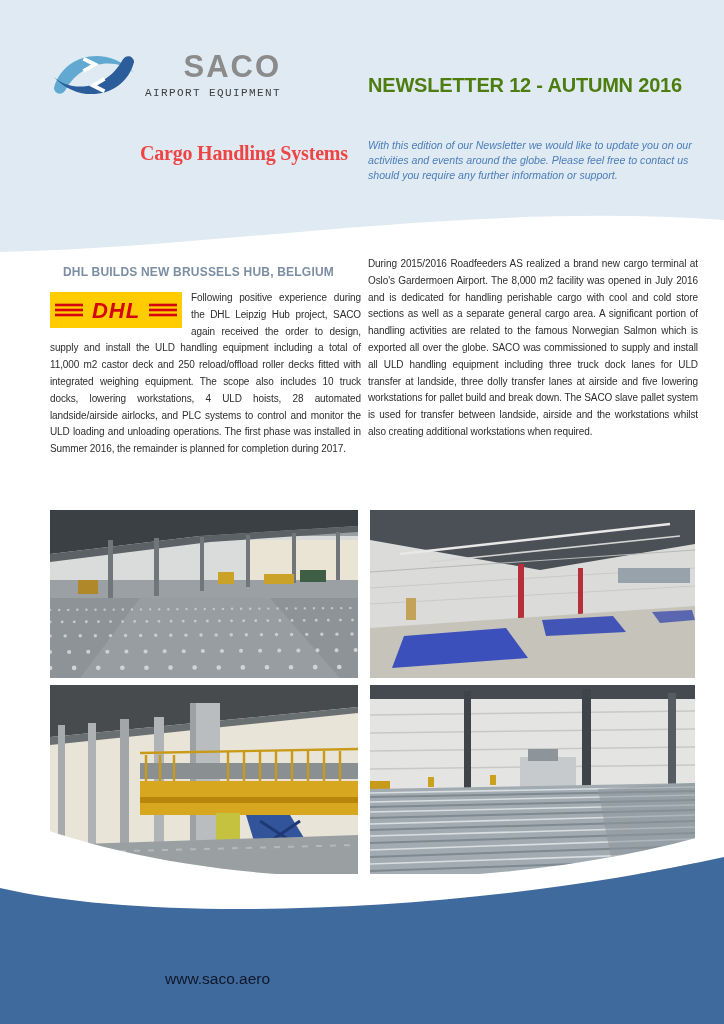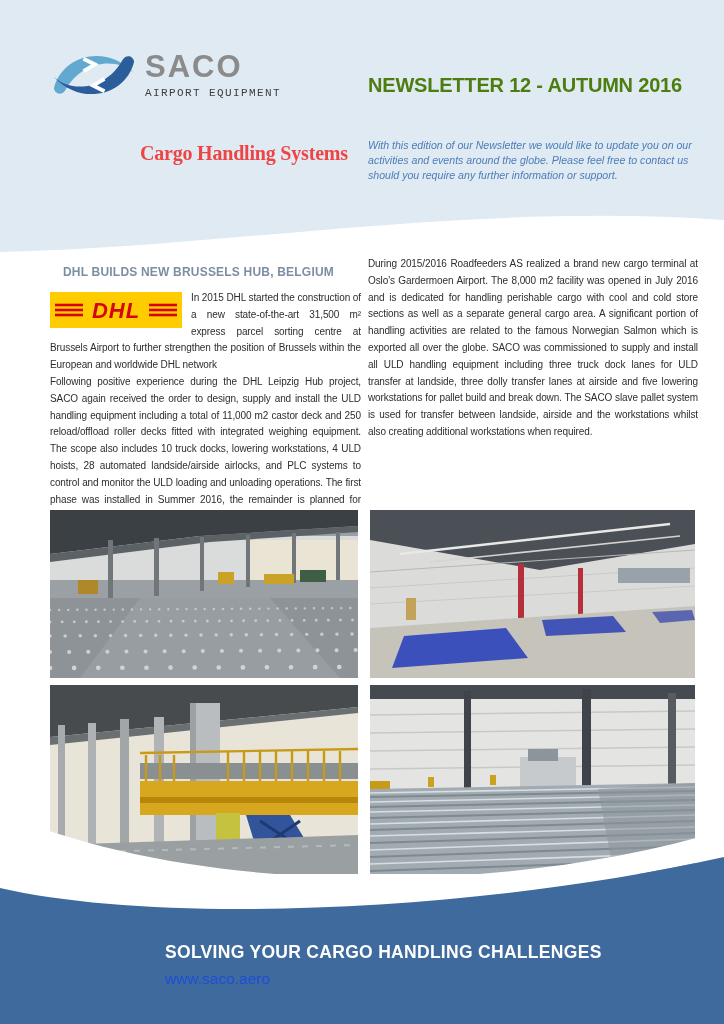--- a/index.html
+++ b/index.html
@@ -7,21 +7,21 @@
     position:relative;width:724px;height:1024px;margin:0 auto;
     background:#ffffff;overflow:hidden;
     font-family:"Liberation Sans",sans-serif;color:#2e2e2e;
   }
   
   .header-band{position:absolute;left:0;top:0;width:724px;height:260px;background:#dfeaf3;z-index:1;}
   .header-curve{position:absolute;left:0;top:196px;width:724px;height:64px;z-index:2;}
   .logo{position:absolute;left:52px;top:46px;z-index:3;display:flex;align-items:flex-start;}
   .logo-swoosh{width:84px;height:58px;margin-right:9px;}
   .logo-text{padding-top:4px;}
-  .logo-name{font-size:31px;font-weight:bold;color:#8b8b8b;letter-spacing:2px;line-height:34px;}
+  .logo-name{font-size:31px;font-weight:bold;color:#8b8b8b;letter-spacing:2px;line-height:34px;text-align:right;}
   .logo-sub{font-size:11px;color:#3f3f3f;letter-spacing:1.4px;margin-top:3px;font-family:Liberation Mono, monospace;}
   .newsletter-title{position:absolute;left:368px;top:74px;width:340px;z-index:3;
     font-size:20px;font-weight:bold;color:#4d7c0f;letter-spacing:-0.2px;}
   .intro{position:absolute;left:368px;top:138px;width:332px;z-index:3;
     font-size:10.6px;line-height:15px;font-style:italic;color:#4b7db8;}
   .section-title{position:absolute;left:140px;top:142px;z-index:3;
     font-size:20px;font-weight:bold;color:#ef4444;letter-spacing:-0.2px;font-family:Liberation Serif, serif;}
   
   .col{position:absolute;z-index:3;}
   .col-left{left:50px;top:260px;width:311px;}
@@ -38,21 +38,21 @@
   .photo svg{display:block;width:100%;height:100%;}
   .photo-1{left:50px;top:510px;width:308px;height:168px;}
   .photo-2{left:370px;top:510px;width:325px;height:168px;}
   .photo-3{left:50px;top:685px;width:308px;height:189px;}
   .photo-4{left:370px;top:685px;width:325px;height:189px;}
   
   .footer-art{position:absolute;left:0;top:800px;width:724px;height:224px;z-index:5;}
   .footer-tagline{position:absolute;left:165px;top:942px;z-index:6;
     font-size:17.5px;font-weight:bold;color:#ffffff;letter-spacing:0.3px;}
   .footer-site{position:absolute;left:165px;top:970px;z-index:6;
-    font-size:15.5px;color:#1d4ed8;text-decoration:none;}
+    font-size:15.5px;color:#0f172a;text-decoration:none;}
 </style>
 </head>
 <body>
 
 <div class="page">
 
   <div class="header-band"></div>
   <svg class="header-curve" viewBox="0 0 724 64" preserveAspectRatio="none">
     <path d="M0,56 C220,52 470,6 724,24 L724,64 L0,64 Z" fill="#ffffff"></path>
   </svg>
@@ -82,21 +82,20 @@
           <rect x="0" y="0" width="132" height="36" fill="#ffcc00"></rect>
           <line x1="5" y1="13" x2="33" y2="13" stroke="#d40511" stroke-width="2.6"></line>
           <line x1="5" y1="18" x2="33" y2="18" stroke="#d40511" stroke-width="2.6"></line>
           <line x1="5" y1="23" x2="33" y2="23" stroke="#d40511" stroke-width="2.6"></line>
           <line x1="99" y1="13" x2="127" y2="13" stroke="#d40511" stroke-width="2.6"></line>
           <line x1="99" y1="18" x2="127" y2="18" stroke="#d40511" stroke-width="2.6"></line>
           <line x1="99" y1="23" x2="127" y2="23" stroke="#d40511" stroke-width="2.6"></line>
           <text x="66" y="26" text-anchor="middle" font-size="22" font-weight="bold" font-style="italic" letter-spacing="1" fill="#d40511">DHL</text>
         </svg>
       </span>
-      <p>In 2015 DHL started the construction of a new state-of-the-art 31,500 m² express parcel sorting centre at Brussels Airport to further strengthen the position of Brussels within the European and worldwide DHL network</p>
       <p>Following positive experience during the DHL Leipzig Hub project, SACO again received the order to design, supply and install the ULD handling equipment including a total of 11,000 m2 castor deck and 250 reload/offload roller decks fitted with integrated weighing equipment. The scope also includes 10 truck docks, lowering workstations, 4 ULD hoists, 28 automated landside/airside airlocks, and PLC systems to control and monitor the ULD loading and unloading operations. The first phase was installed in Summer 2016, the remainder is planned for completion during 2017.</p>
     </div>
   </div>
 
   <div class="col col-right">
     <div class="article-body">
       <p>During 2015/2016 Roadfeeders AS realized a brand new cargo terminal at Oslo's Gardermoen Airport. The 8,000 m2 facility was opened in July 2016 and is dedicated for handling perishable cargo with cool and cold store sections as well as a separate general cargo area. A significant portion of handling activities are related to the famous Norwegian Salmon which is exported all over the globe. SACO was commissioned to supply and install all ULD handling equipment including three truck dock lanes for ULD transfer at landside, three dolly transfer lanes at airside and five lowering workstations for pallet build and break down. The SACO slave pallet system is used for transfer between landside, airside and the workstations whilst also creating additional workstations when required.</p>
     </div>
   </div>
 
@@ -222,16 +221,15 @@
         <line x1="0" y1="179" x2="325" y2="168"></line>
       </g>
       <polygon points="228,104 325,98 325,189 244,189" fill="#8d969c" opacity="0.55"></polygon>
     </svg>
   </div>
 
   <svg class="footer-art" viewBox="0 0 724 224" preserveAspectRatio="none">
     <path d="M0,12 C190,95 500,98 724,30 L724,57 C480,112 160,125 0,88 Z" fill="#ffffff"></path>
     <path d="M0,88 C160,125 480,112 724,57 L724,224 L0,224 Z" fill="#3f6a9d"></path>
   </svg>
-  <div class="footer-tagline">SOLVING YOUR CARGO HANDLING CHALLENGES</div>
   <a class="footer-site" href="#">www.saco.aero</a>
 
 </div>
 
 </body></html>

